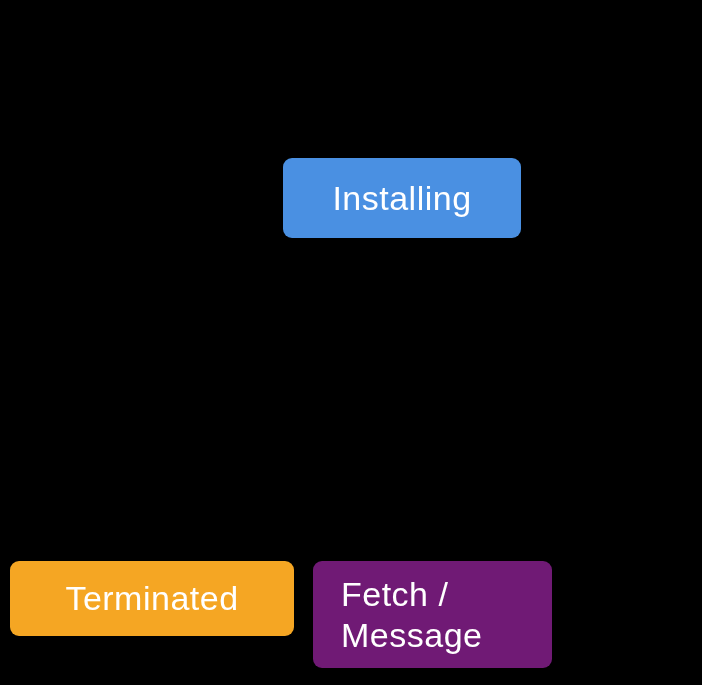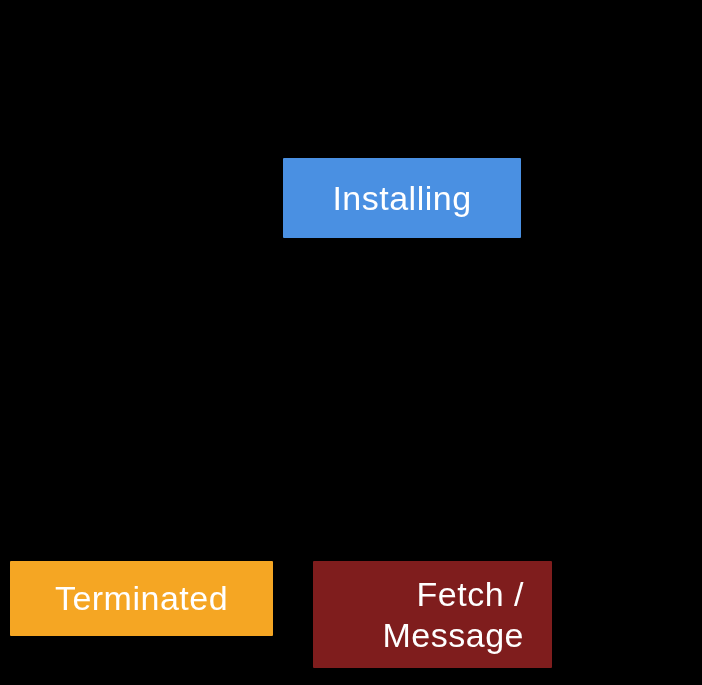--- a/index.html
+++ b/index.html
@@ -10,38 +10,38 @@
   .canvas {
     position: relative;
     width: 702px;
     height: 685px;
     background: #000000;
     overflow: hidden;
     font-family: "Liberation Sans", sans-serif;
   }
   .node {
     position: absolute;
-    border-radius: 1px;
+    border-radius: 9px;
     display: flex;
     align-items: center;
     justify-content: center;
-    text-align: right;
+    text-align: left;
     color: #ffffff;
     font-size: 34px;
     font-weight: 300;
     letter-spacing: 0.5px;
     line-height: 1.2;
     box-sizing: border-box;
   }
   
   .node-installing    { left: 283px; top: 158px; width: 238px; height: 80px; }
   .node-activated     { left: 161px; top: 304px; width: 242px; height: 81px; }
   .node-error         { left: 455px; top: 304px; width: 239px; height: 78px; }
   .node-idle          { left: 161px; top: 430px; width: 242px; height: 80px; }
-  .node-terminated    { left: 10px;  top: 561px; width: 263px; height: 75px; }
+  .node-terminated    { left: 10px;  top: 561px; width: 284px; height: 75px; }
   .node-fetch-message { left: 313px; top: 561px; width: 239px; height: 107px; padding: 0 28px; }
   
   .arrowhead-artifact {
     position: absolute;
     left: 274px;
     top: 504px;
     width: 10px;
     height: 7px;
     background: #000000;
     clip-path: polygon(50% 0, 100% 100%, 0 100%);
@@ -58,17 +58,17 @@
 
 
 
 
   <div class="arrowhead-artifact"></div>
 
   <div class="node node-terminated" style="background: rgb(245, 166, 35);">
     <span style="color: rgb(255, 255, 255);">Terminated</span>
   </div>
 
-  <div class="node node-fetch-message" style="background: #7f1d1d;">
+  <div class="node node-fetch-message" style="background: #701a75;">
     <span style="color: rgb(255, 255, 255);">Fetch / Message</span>
   </div>
 
 </div>
 
 </body></html>

